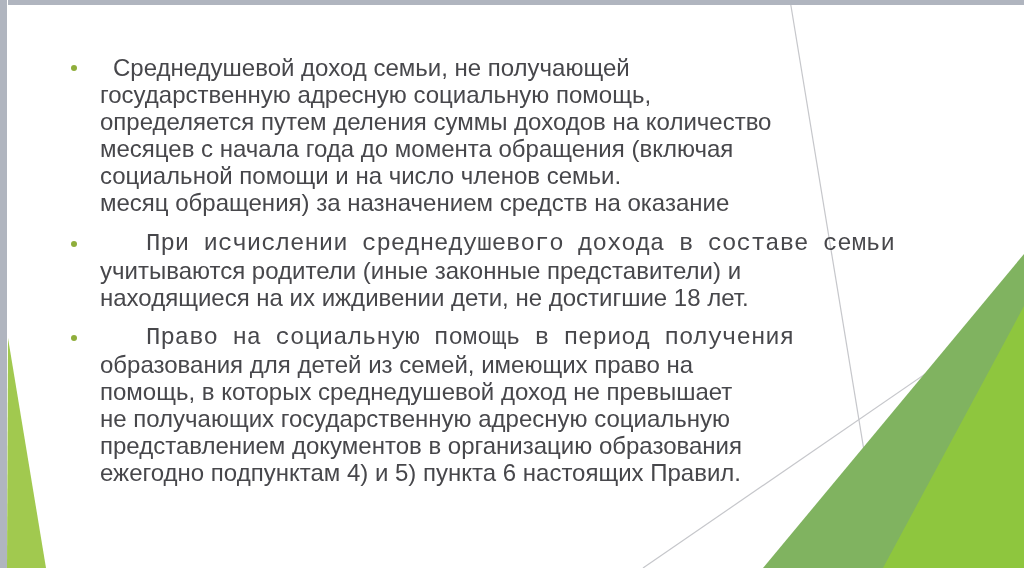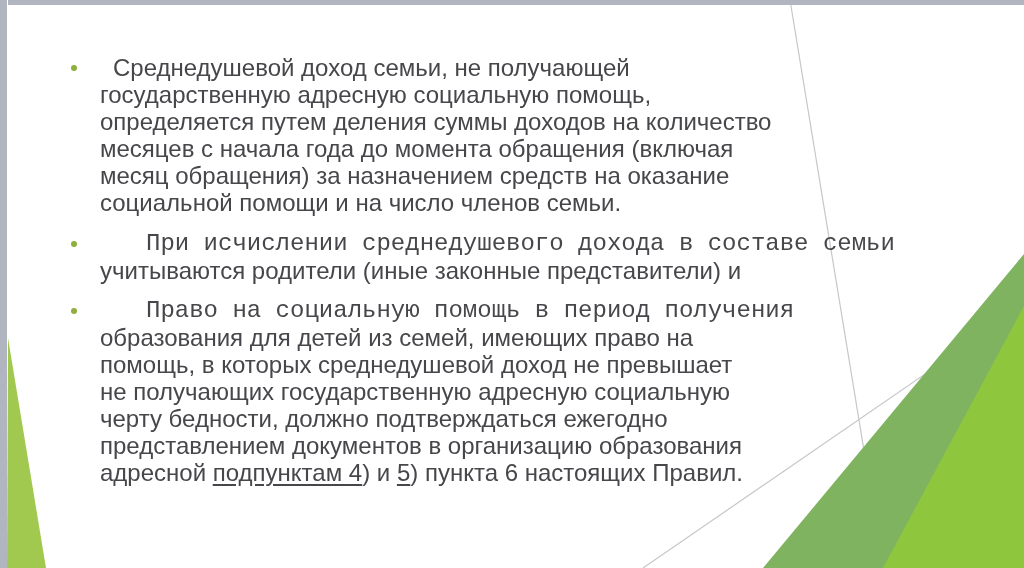--- a/index.html
+++ b/index.html
@@ -35,21 +35,20 @@
     top: 11px;
     width: 6px;
     height: 6px;
     border-radius: 50%;
     background: #8fae3b;
   }
   .line { white-space: nowrap; }
   .indent-sm { text-indent: 13px; }
   .indent-lg { text-indent: 46px; font-family: Liberation Mono, monospace; }
   .ref-link {
-    text-decoration: underline;
     text-underline-offset: 3px;
     color: inherit;
     cursor: pointer;
   }
 </style>
 </head>
 <body>
 
 <div class="slide">
 
@@ -69,37 +68,37 @@
   </svg>
 
   <div class="content">
 
     <div class="para para-1">
       <span class="bullet-dot"></span>
       <div class="line indent-sm">Среднедушевой доход семьи, не получающей</div>
       <div class="line">государственную адресную социальную помощь,</div>
       <div class="line">определяется путем деления суммы доходов на количество</div>
       <div class="line">месяцев с начала года до момента обращения (включая</div>
+      <div class="line">социальной помощи и на число членов семьи.</div>
       <div class="line">месяц обращения) за назначением средств на оказание</div>
-      <div class="line">социальной помощи и на число членов семьи.</div>
     </div>
 
     <div class="para para-2">
       <span class="bullet-dot"></span>
       <div class="line indent-lg">При исчислении среднедушевого дохода в составе семьи</div>
       <div class="line">учитываются родители (иные законные представители) и</div>
+      <div class="line">находящиеся на их иждивении дети, не достигшие 18 лет.</div>
     </div>
 
     <div class="para para-3">
       <span class="bullet-dot"></span>
       <div class="line indent-lg">Право на социальную помощь в период получения</div>
       <div class="line">образования для детей из семей, имеющих право на</div>
       <div class="line">помощь, в которых среднедушевой доход не превышает</div>
       <div class="line">не получающих государственную адресную социальную</div>
-      <div class="line">черту бедности, должно подтверждаться ежегодно</div>
       <div class="line">представлением документов в организацию образования</div>
       <div class="line">
-        <span>адресной </span><span class="ref-link">подпунктам 4</span><span>) и </span><span class="ref-link">5</span><span>) пункта 6 настоящих Правил.</span>
+        <span>ежегодно </span><span class="ref-link">подпунктам 4</span><span>) и </span><span class="ref-link">5</span><span>) пункта 6 настоящих Правил.</span>
       </div>
     </div>
 
   </div>
 </div>
 
 </body></html>

